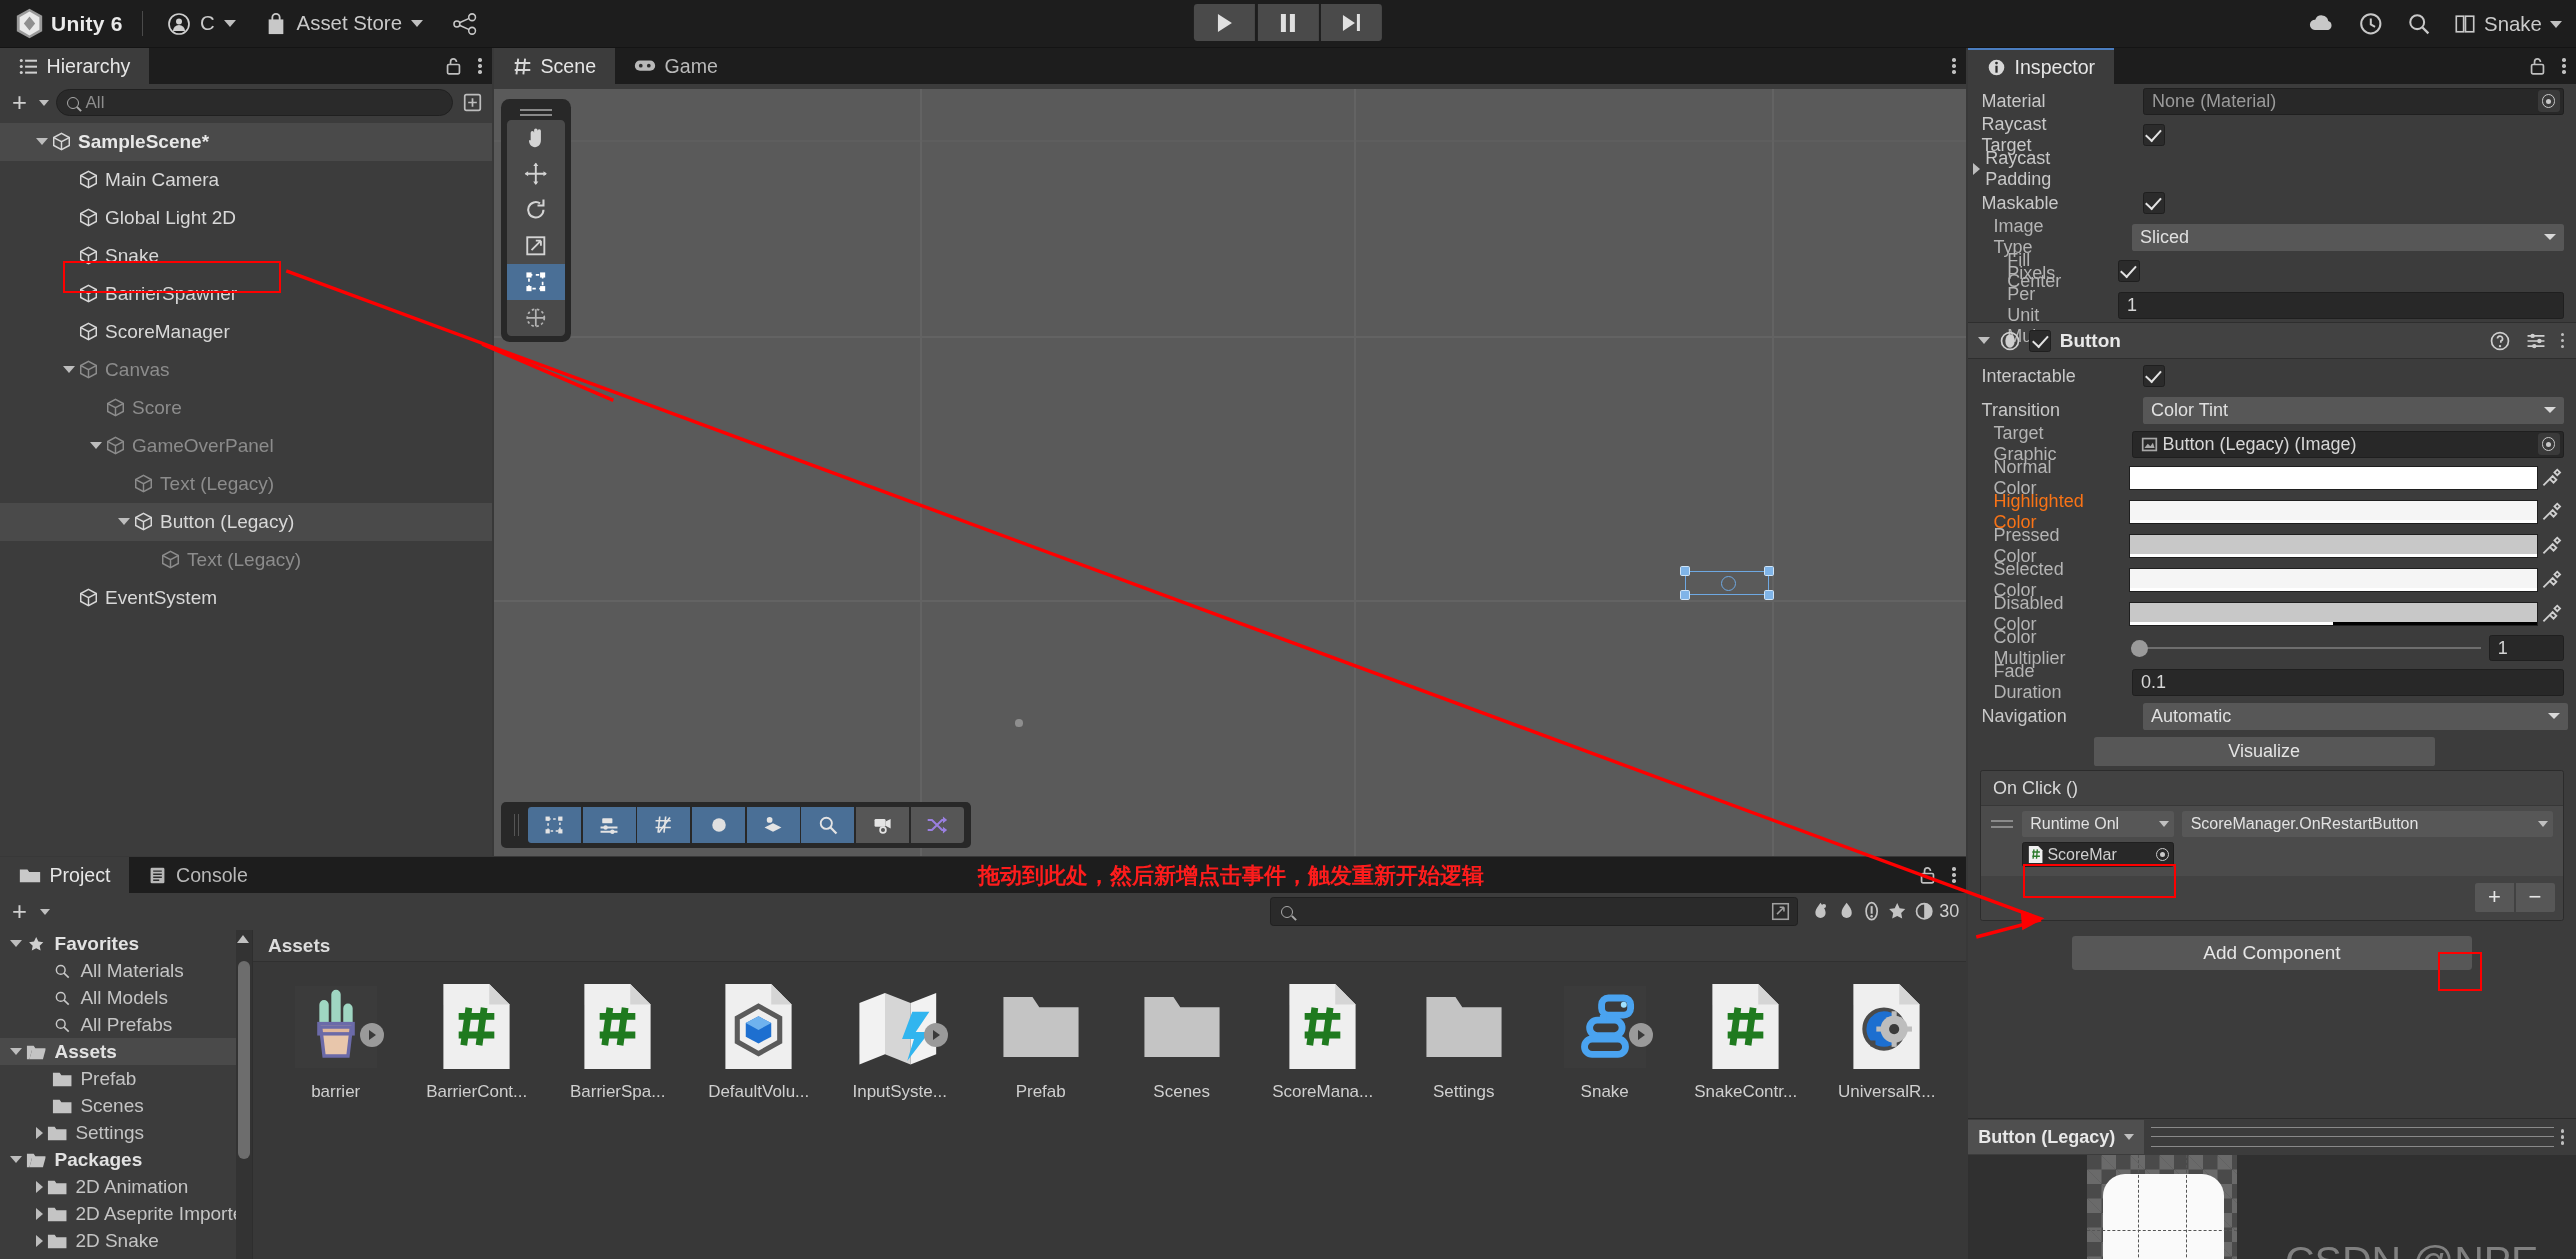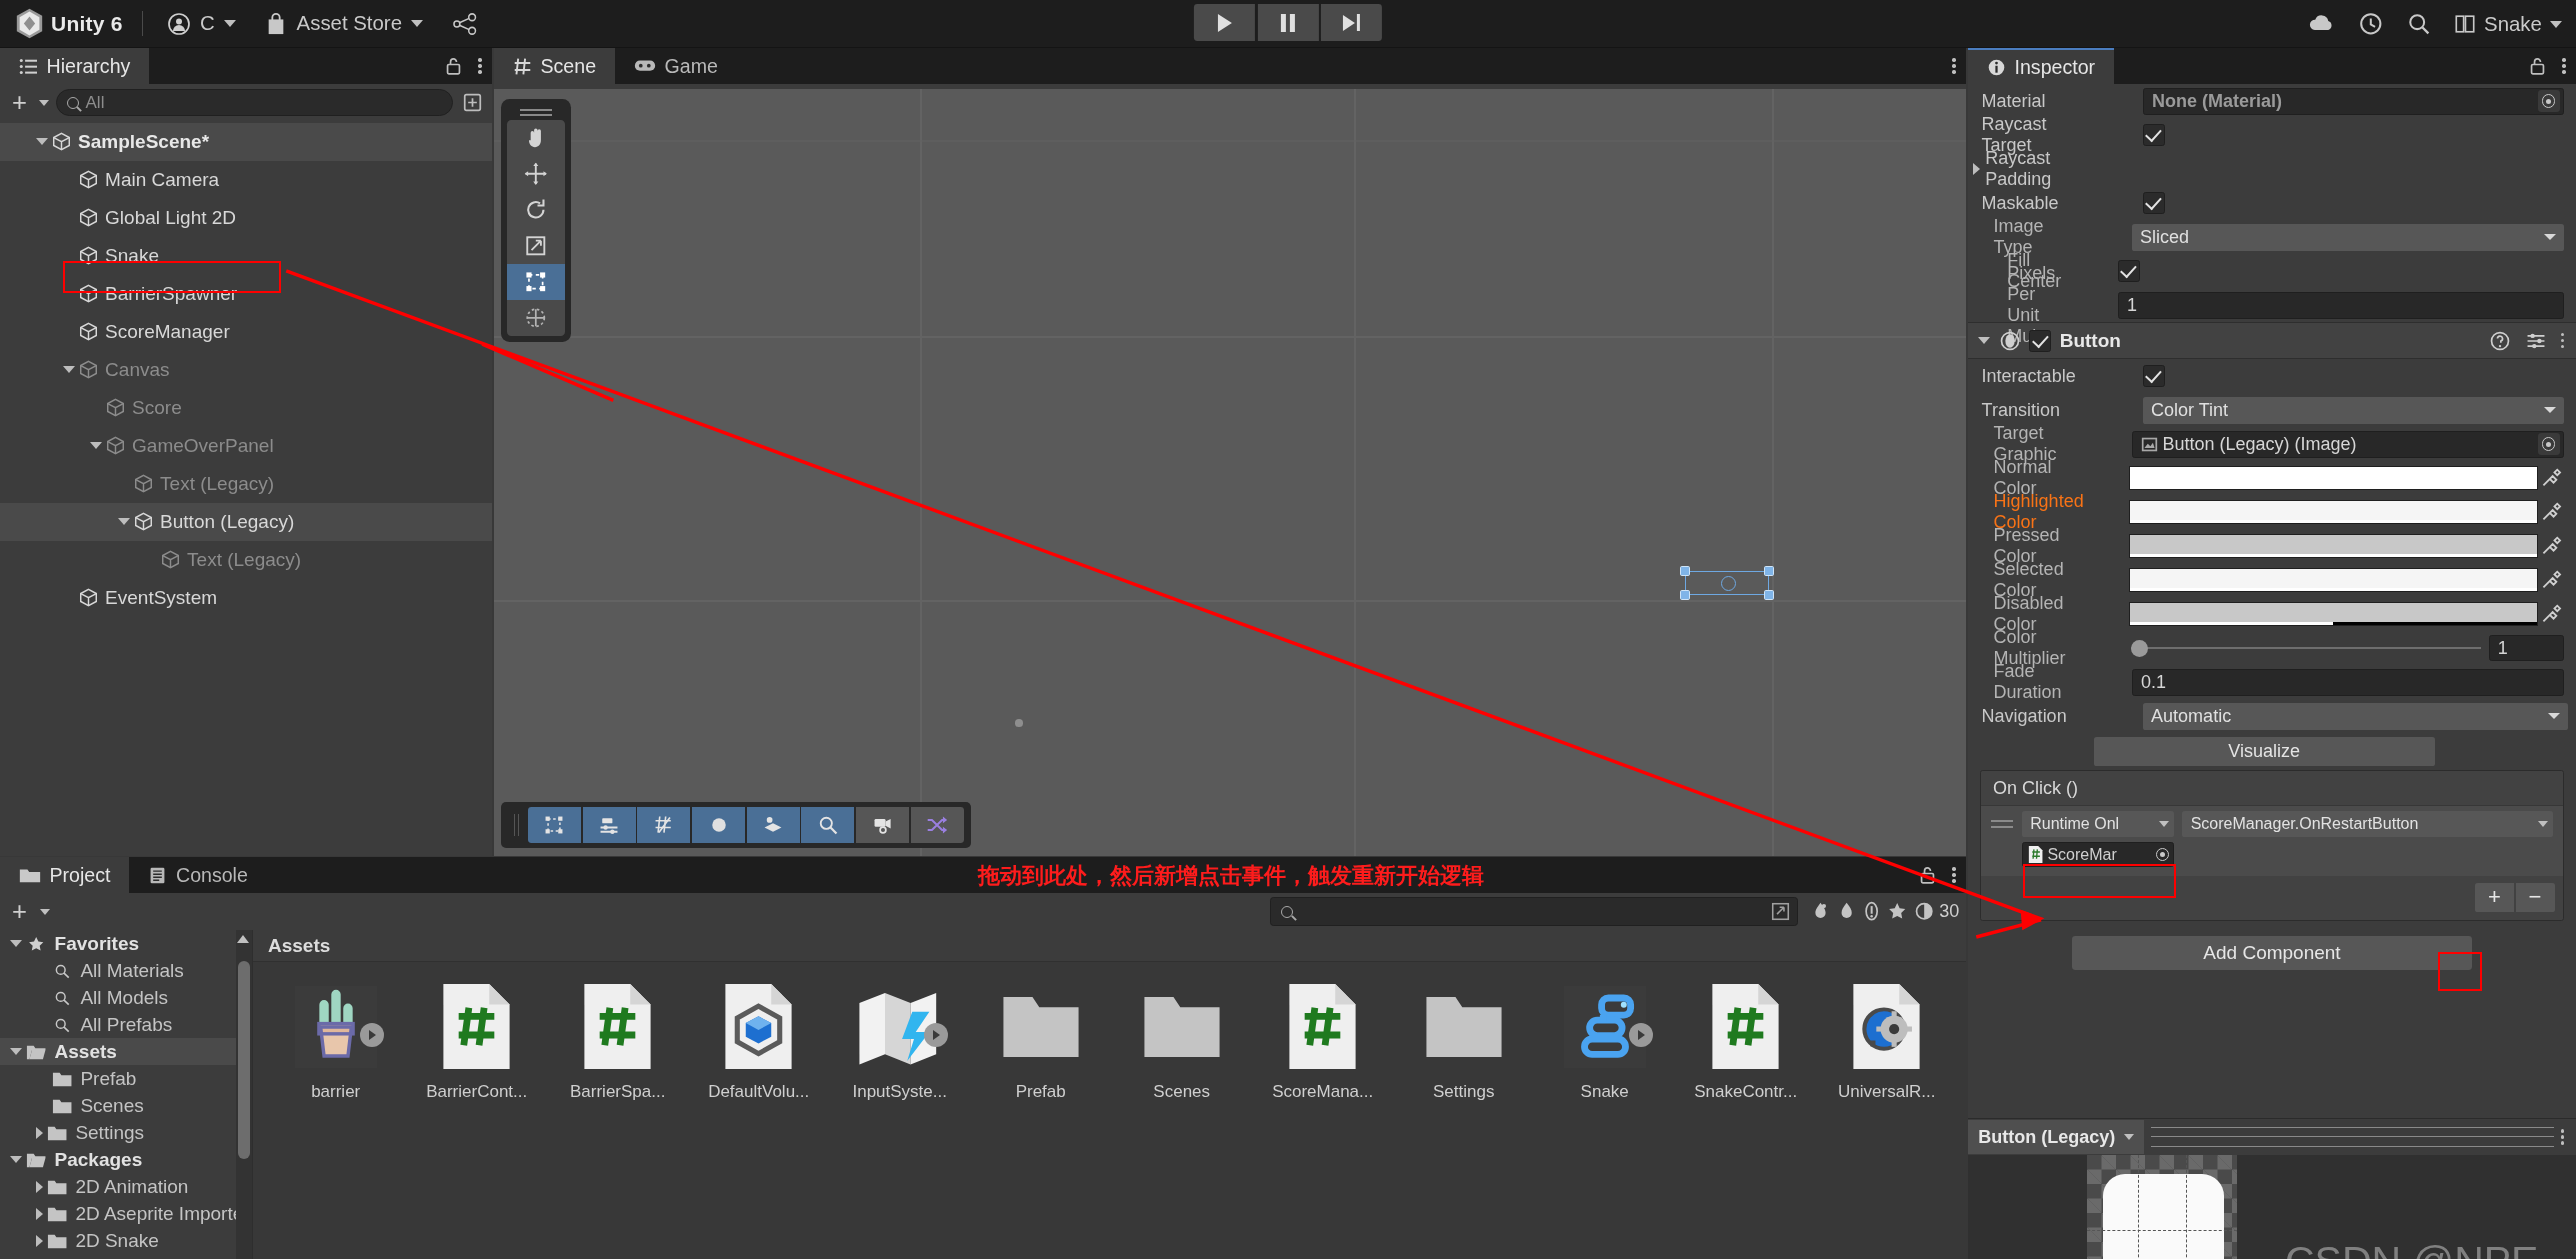--- a/index.html
+++ b/index.html
@@ -1057,21 +1057,21 @@
             <i></i>
           </span>
       </div>
     </div>
 
     <div class="insp-body">
 
       <div id="image-section">
           <div class="ir">
             <span class="k">Material</span>
-            <span style="display: flex; align-items: flex-start; flex: 1 1 0%; padding-right: 12px; font-weight: bold;">
+            <span style="display: flex; align-items: flex-start; flex: 1 1 0%; padding-right: 12px;">
               <div class="objfield" style="flex: 1 1 0%; margin-left: 49px;">
                 <span>None (Material)</span>
                 <span class="target">
                   <span class="ring">
                     <i></i>
                   </span>
                 </span>
               </div>
             </span>
           </div>

